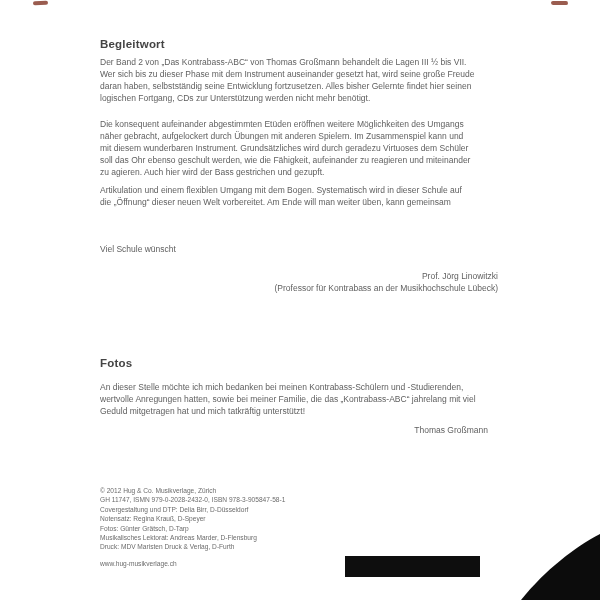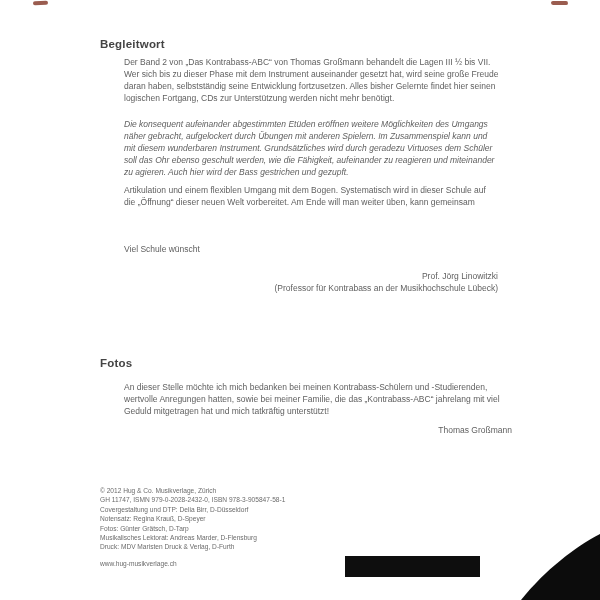--- a/index.html
+++ b/index.html
@@ -10,24 +10,24 @@
   }
   .heading {
     position: absolute; left: 100px;
     font-size: 11.5px; font-weight: bold; color: #444444; letter-spacing: 0.2px;
     white-space: nowrap;
   }
   #heading-begleitwort { top: 38px; }
   #heading-dank { top: 357px; }
   .para { position: absolute; left: 100px; }
   .para .text-line, .body-line {
-    font-size: 8.5px; line-height: 12px; color: #5f5f5f; white-space: nowrap; margin-left: 24px;
+    font-size: 8.5px; line-height: 12px; color: #5f5f5f; white-space: nowrap;
   }
   #paragraph-1 { top: 56px; }
-  #paragraph-2 { top: 118px; font-style: italic; }
+  #paragraph-2 { top: 118px; }
   #paragraph-3 { top: 184px; }
   #closing-line { position: absolute; left: 100px; top: 243px; }
   #signature-block { position: absolute; left: 100px; top: 270px; width: 398px; text-align: right; }
   #signature-block .body-line { white-space: nowrap; }
   #dank-paragraph { top: 381px; }
   #thomas-signature { position: absolute; left: 100px; top: 424px; width: 388px; text-align: right; }
   #imprint-block { position: absolute; left: 100px; top: 486px; }
   #imprint-block .text-line {
     font-size: 6.6px; line-height: 9.4px; color: #6b6b6b; white-space: nowrap;
   }

